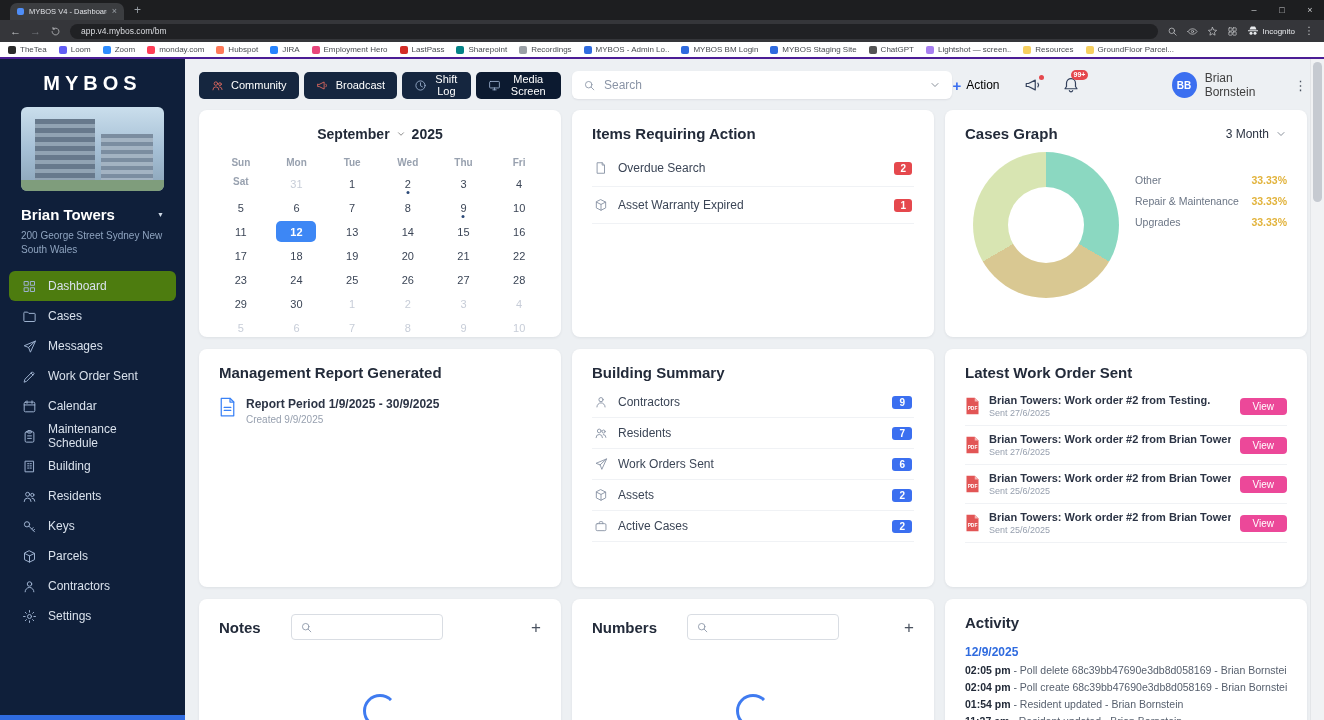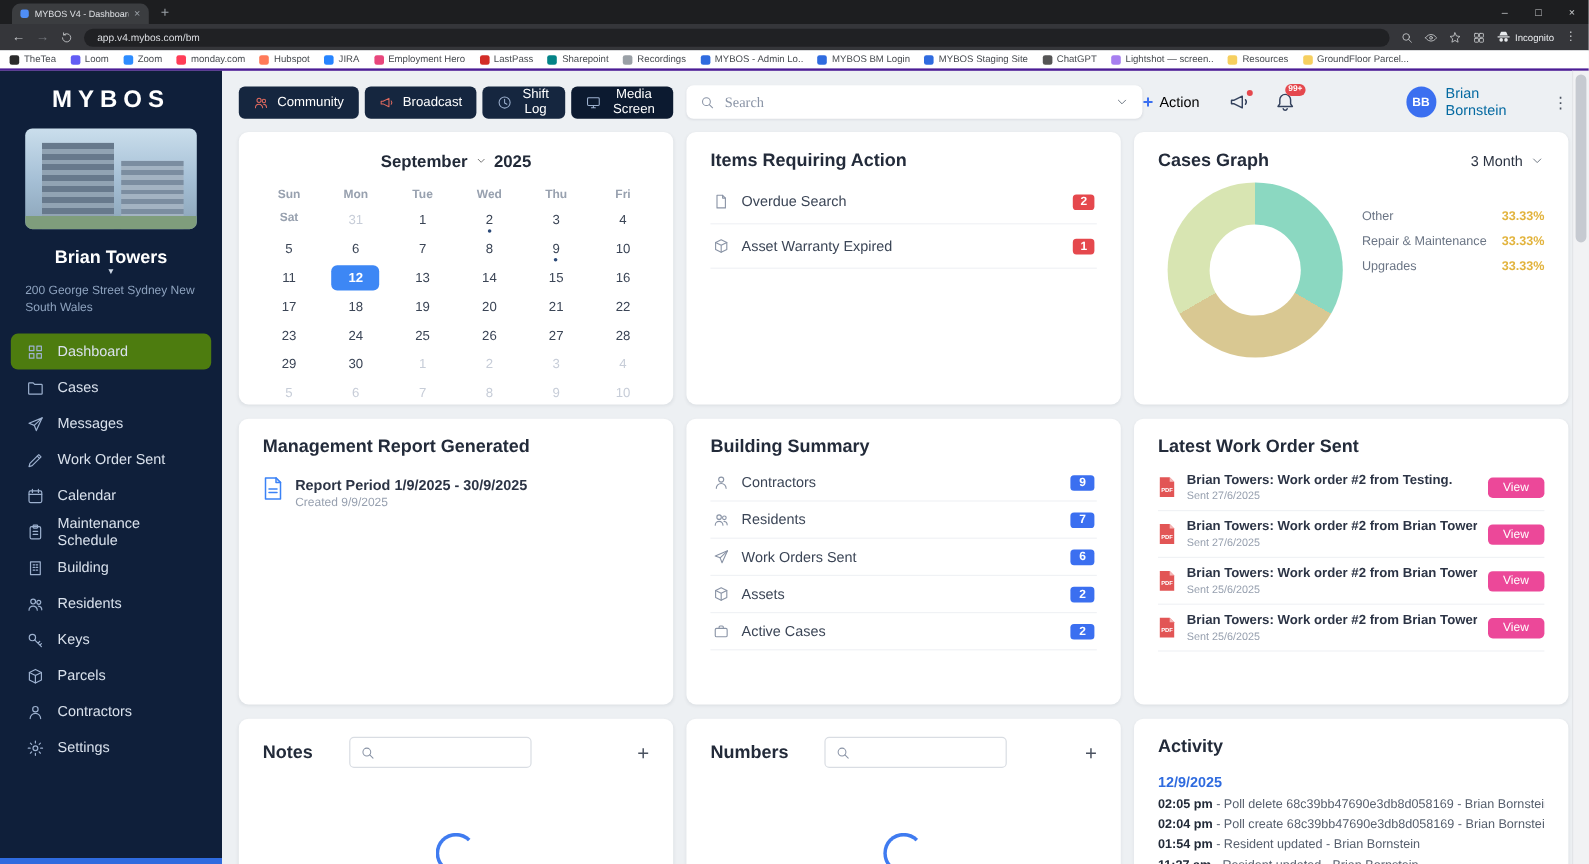--- a/index.html
+++ b/index.html
@@ -34,53 +34,53 @@
 .c1{background:#2b2b2b}.c2{background:#625df5}.c3{background:#2d8cff}.c4{background:#ff3d57}.c5{background:#ff7a59}.c6{background:#2684ff}.c7{background:#e8467c}.c8{background:#d32d27}.c9{background:#038387}.c10{background:#9aa0a6}.c11{background:#2f6bdf}.c12{background:#2f6bdf}.c13{background:#2f6bdf}.c14{background:#555}.c15{background:#a77ff0}.c16{background:#f6cf5f}.c17{background:#f6cf5f}
 
 
 .app{display:flex;height:661px;}
 .sidebar{width:185px;flex:0 0 auto;background:#0f1f3a;position:relative;color:#dfe6f1;}
 .logo{margin-top:13px;text-align:center;font-size:20px;font-weight:700;letter-spacing:5px;color:#fff;}
 .photo{position:relative;margin:12px 21px 0;height:84px;border-radius:6px;overflow:hidden;background:linear-gradient(180deg,#cadeec,#a6c0d6 50%,#8aa3b7);}
 .ph-b1{position:absolute;left:10%;top:14%;width:42%;height:86%;background:repeating-linear-gradient(180deg,#67798c 0 5px,#91a3b3 5px 9px);}
 .ph-b2{position:absolute;right:8%;top:32%;width:36%;height:68%;background:repeating-linear-gradient(180deg,#7b8da0 0 4px,#a3b3c2 4px 8px);}
 .ph-green{position:absolute;left:0;right:0;bottom:0;height:13%;background:#7f9d7c;}
-.bname-row{display:flex;align-items:center;justify-content:space-between;margin:15px 21px 0;flex-direction:column;}
+.bname-row{display:flex;align-items:center;justify-content:space-between;margin:15px 21px 0;}
 .bname{font-size:15px;font-weight:700;color:#fff;}
 .bcaret{font-size:7px;color:#cfd9e6;}
 .baddr{margin:6px 21px 0;font-size:10px;line-height:1.4;color:#8ea3bf;}
 .snav{margin-top:14px;padding:0 9px;}
 .nav-item{display:flex;align-items:center;gap:11px;height:30px;padding:0 13px;border-radius:6px;font-size:12px;color:#d9e1ec;cursor:default;}
 .nav-item.active{background:#4d7c0f;}
 .nicon{width:15px;height:15px;color:#9db1cf;}
 .sb-accent{position:absolute;left:0;right:0;bottom:0;height:5px;background:#2f6bdf;}
 .main{flex:1;min-width:0;overflow:hidden;}
 
 
 .app-header{display:flex;align-items:center;padding:12px 17px 11px 14px;}
 .hdr-buttons{display:flex;gap:5px;width:362px;flex:0 0 auto;}
 .hbtn{height:27px;background:#15263f;border:none;border-radius:5px;color:#fff;font-size:11px;display:flex;align-items:center;gap:7px;padding:0 12px;font-family:inherit;}
 .hbtn:last-child{background:#0c1a30;}
 .hicon{width:13px;height:13px;color:#9db1cf;}
 .hicon.red{color:#e26a5f;}
-.search{width:384px;height:28px;margin-left:11px;background:#fff;border-radius:6px;display:flex;align-items:center;gap:8px;padding:0 11px;box-shadow:0 1px 2px rgba(20,30,50,.08);font-family:Liberation Serif, serif;}
+.search{width:384px;height:28px;margin-left:11px;background:#fff;border-radius:6px;display:flex;align-items:center;gap:8px;padding:0 11px;box-shadow:0 1px 2px rgba(20,30,50,.08);}
 .s-ic{width:13px;height:13px;color:#8a94a6;}
 .search input{flex:1;border:none;outline:none;font-size:12px;color:#333;background:transparent;font-family:inherit;min-width:0;}
 .search input::placeholder{color:#8a94a6;}
 .s-caret{width:12px;height:12px;color:#6b7480;}
 .hdr-right{margin-left:auto;display:flex;align-items:center;}
 .action{display:flex;align-items:center;gap:5px;background:none;border:none;font-family:inherit;}
 .a-plus{font-size:15px;color:#3b6ff0;font-weight:700;line-height:1;}
 .a-label{font-size:12px;color:#000000;}
 .mega-wrap{position:relative;margin-left:24px;width:18px;height:18px;color:#33415c;}
 .mega-dot{position:absolute;top:-1px;right:-2px;width:5px;height:5px;border-radius:50%;background:#e5484d;}
 .bell-wrap{position:relative;margin-left:20px;width:18px;height:18px;color:#33415c;}
 .bell-badge{position:absolute;top:-6px;left:9px;background:#e5484d;color:#fff;font-size:7px;font-weight:700;padding:1px 3px;border-radius:6px;line-height:1.2;}
 .avatar{margin-left:92px;width:26px;height:26px;border-radius:50%;background:#3b6ff0;color:#fff;font-weight:700;font-size:10px;display:flex;align-items:center;justify-content:center;}
-.uname{margin-left:8px;font-size:12px;color:#0369a1;}
+.uname{margin-left:8px;font-size:12px;color:#404040;}
 .u-kebab{margin-left:10px;font-size:13px;color:#4a5260;line-height:1;}
 
 
 .grid{display:grid;grid-template-columns:repeat(3,1fr);grid-template-rows:227px 238px 300px;gap:12px 11px;padding:0 17px 0 14px;}
 .card{background:#fff;border-radius:8px;box-shadow:0 1px 3px rgba(16,24,40,.07);padding:15px 20px;min-width:0;overflow:hidden;}
 .card-title{font-size:15px;font-weight:700;color:#232b3a;}
 
 
 .cal{padding:10px 14px;}
 .cal-head{display:flex;align-items:center;justify-content:center;gap:6px;margin-top:6px;font-size:14px;font-weight:700;color:#222a38;}

